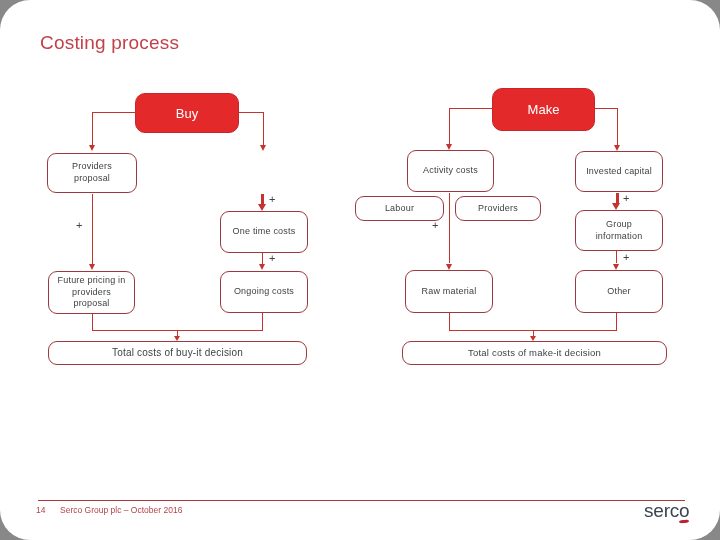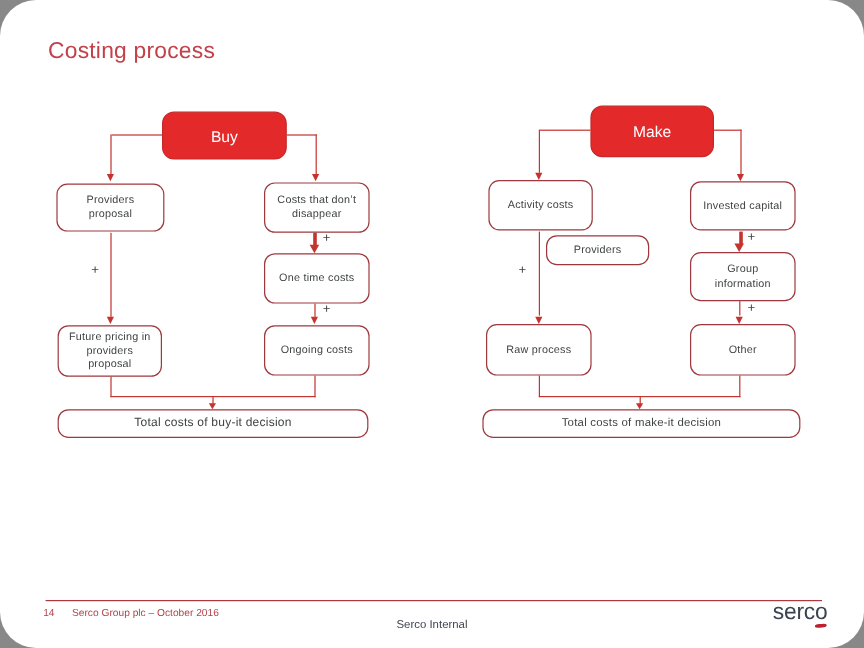--- a/index.html
+++ b/index.html
@@ -59,21 +59,20 @@
   <div class="ah" style="left:260px;top:145px"></div>
 
   <div class="hl" style="left:450px;top:108px;width:42px"></div>
   <div class="vl" style="left:449px;top:108px;height:36px"></div>
   <div class="ah" style="left:446px;top:144px"></div>
   <div class="hl" style="left:595px;top:108px;width:23px"></div>
   <div class="vl" style="left:617px;top:108px;height:37px"></div>
   <div class="ah" style="left:614px;top:145px"></div>
 
   <div class="node" style="left:47px;top:153px;width:90px;height:40px">Providers proposal</div>
-  <div class="node" style="left:220px;top:152px;width:88px;height:42px">Costs that don’t disappear</div>
   <div class="node" style="left:220px;top:211px;width:88px;height:42px">One time costs</div>
   <div class="node" style="left:48px;top:271px;width:87px;height:43px">Future pricing in providers proposal</div>
   <div class="node" style="left:220px;top:271px;width:88px;height:42px">Ongoing costs</div>
   <div class="node" style="left:48px;top:341px;width:259px;height:24px;font-size:10px">Total costs of buy-it decision</div>
 
   <div class="vl" style="left:92px;top:194px;height:70px"></div>
   <div class="ah" style="left:89px;top:264px"></div>
   <div class="plus" style="left:76px;top:219px">+</div>
 
   <div class="vl thick" style="left:261px;top:194px;height:11px"></div>
@@ -85,23 +84,24 @@
   <div class="plus" style="left:269px;top:252px">+</div>
 
   <div class="vl" style="left:92px;top:314px;height:17px"></div>
   <div class="vl" style="left:262px;top:313px;height:18px"></div>
   <div class="hl" style="left:92px;top:330px;width:171px"></div>
   <div class="vl" style="left:177px;top:330px;height:7px"></div>
   <div class="ah small" style="left:174px;top:336px"></div>
 
   <div class="node" style="left:407px;top:150px;width:87px;height:42px">Activity costs</div>
   <div class="node" style="left:575px;top:151px;width:88px;height:41px">Invested capital</div>
+  <div class="node" style="left:355px;top:196px;width:89px;height:25px">Labour</div>
   <div class="node" style="left:455px;top:196px;width:86px;height:25px">Providers</div>
   <div class="node" style="left:575px;top:210px;width:88px;height:41px">Group information</div>
-  <div class="node" style="left:405px;top:270px;width:88px;height:43px">Raw process</div>
+  <div class="node" style="left:405px;top:270px;width:88px;height:43px">Raw material</div>
   <div class="node" style="left:575px;top:270px;width:88px;height:43px">Other</div>
   <div class="node" style="left:402px;top:341px;width:265px;height:24px;font-size:9.5px">Total costs of make-it decision</div>
 
   <div class="vl" style="left:449px;top:193px;height:70px"></div>
   <div class="ah" style="left:446px;top:264px"></div>
   <div class="plus" style="left:432px;top:219px">+</div>
 
   <div class="vl thick" style="left:616px;top:193px;height:11px"></div>
   <div class="ah big" style="left:612px;top:203px"></div>
   <div class="plus" style="left:623px;top:192px">+</div>
@@ -112,19 +112,18 @@
 
   <div class="vl" style="left:449px;top:313px;height:18px"></div>
   <div class="vl" style="left:616px;top:313px;height:18px"></div>
   <div class="hl" style="left:449px;top:330px;width:168px"></div>
   <div class="vl" style="left:533px;top:330px;height:7px"></div>
   <div class="ah small" style="left:530px;top:336px"></div>
 
   <div class="footer-line"></div>
   <div class="pageno">14</div>
   <div class="footertext">Serco Group plc – October 2016</div>
-  <div class="classification">Serco Internal</div>
   <div class="logo">
     <span>serco</span>
     <div class="logo-accent"></div>
   </div>
 
 </div>
 
 </body></html>

